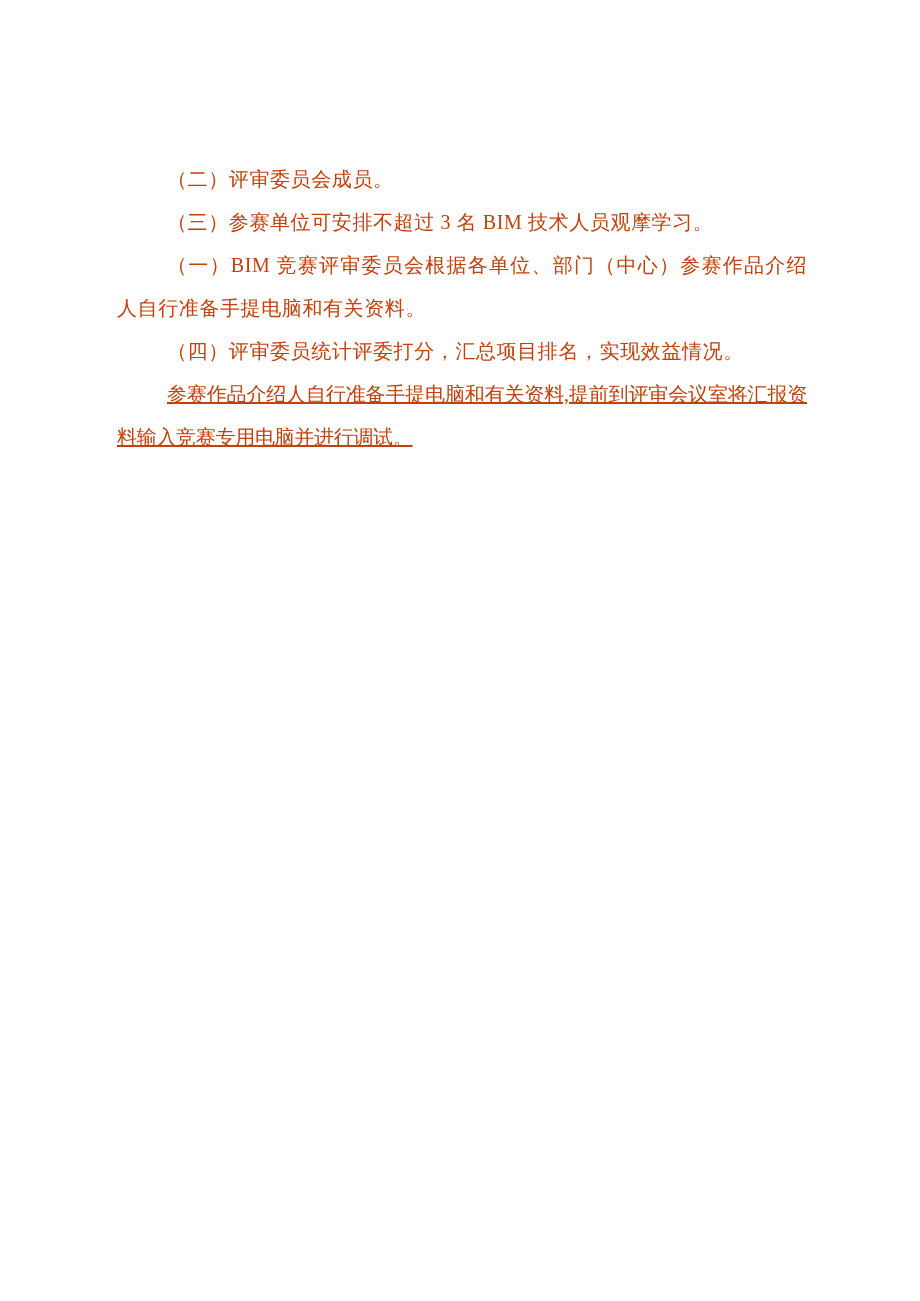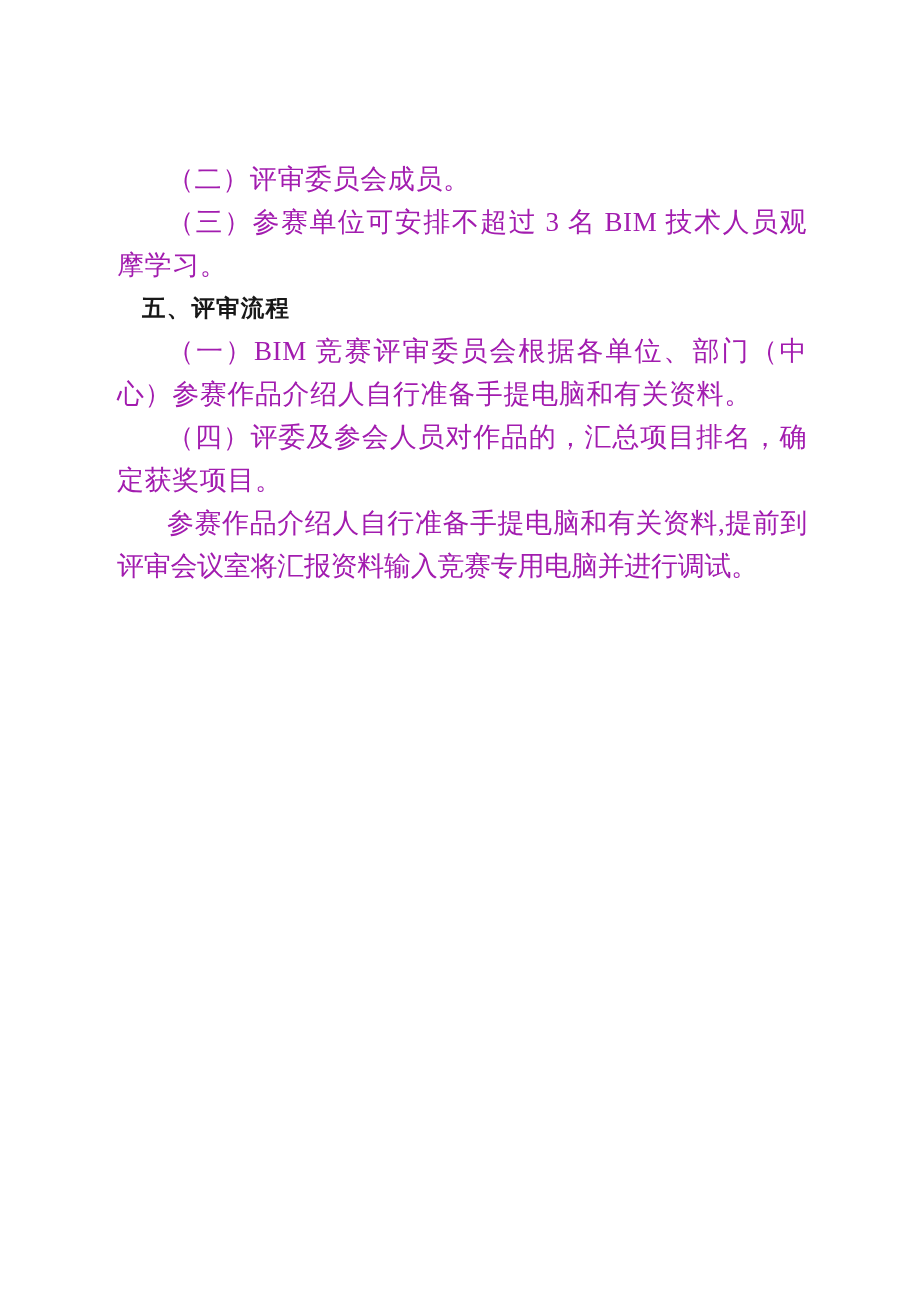--- a/index.html
+++ b/index.html
@@ -27,68 +27,68 @@
   
   #doc-body {
     position: absolute;
     left: 117px;
     top: 158px;
     width: 690px;
   }
 
   
   .p {
-    font-size: 27px;
+    font-size: 20px;
     line-height: 43px;
     text-align: justify;
     text-justify: inter-ideograph;
     margin: 0 0 0 0;
-    color: #a21caf;
+    color: #c2410c;
     letter-spacing: 0.6px;
     word-break: break-all;
   }
 
   
   .indent2 { text-indent: 50px; }
   
   .indent1 { text-indent: 25px; }
 
   .heading {
     font-size: 23.5px;
     line-height: 43px;
     letter-spacing: 1.2px;
     color: #181818;
     margin: 0;
   }
 
   
   .tight {
     letter-spacing: -0.3px;
+    text-decoration: underline;
   }
 
   
   #doc-body { filter: none; }
 </style>
 </head>
 <body>
 
 <div id="page">
 
   <div id="doc-body">
 
     <p class="p indent2">（二）评审委员会成员。</p>
 
     <p class="p indent2">（三）参赛单位可安排不超过 3 名 BIM 技术人员观摩学习。</p>
 
-    <h2 class="heading indent1">五、评审流程</h2>
 
     <p class="p indent2">（一）BIM 竞赛评审委员会根据各单位、部门（中心）参赛作品介绍人自行准备手提电脑和有关资料。</p>
 
 
 
-    <p class="p indent2">（四）评委及参会人员对作品的，汇总项目排名，确定获奖项目。</p>
+    <p class="p indent2">（四）评审委员统计评委打分，汇总项目排名，实现效益情况。</p>
 
 
 
     <p class="p indent2 tight">参赛作品介绍人自行准备手提电脑和有关资料,提前到评审会议室将汇报资料输入竞赛专用电脑并进行调试。</p>
 
   </div>
 </div>
 
 </body></html>

